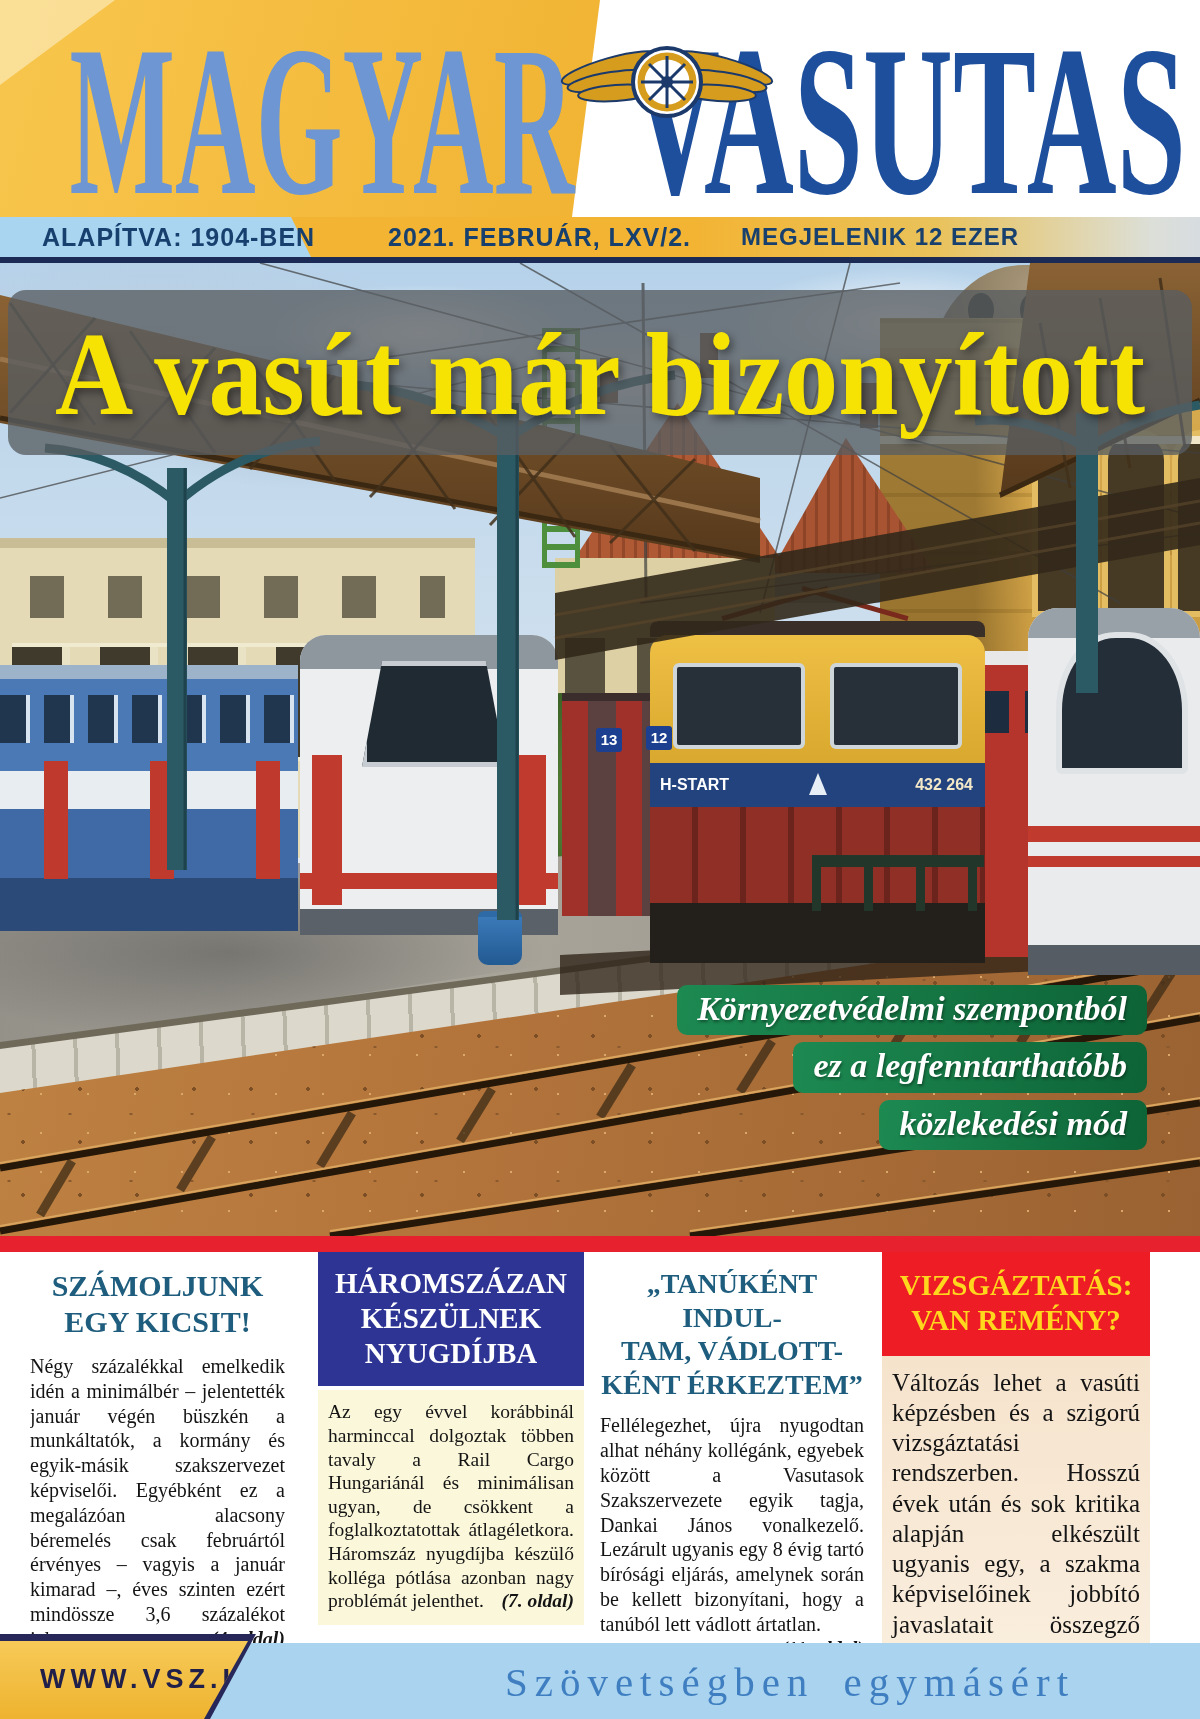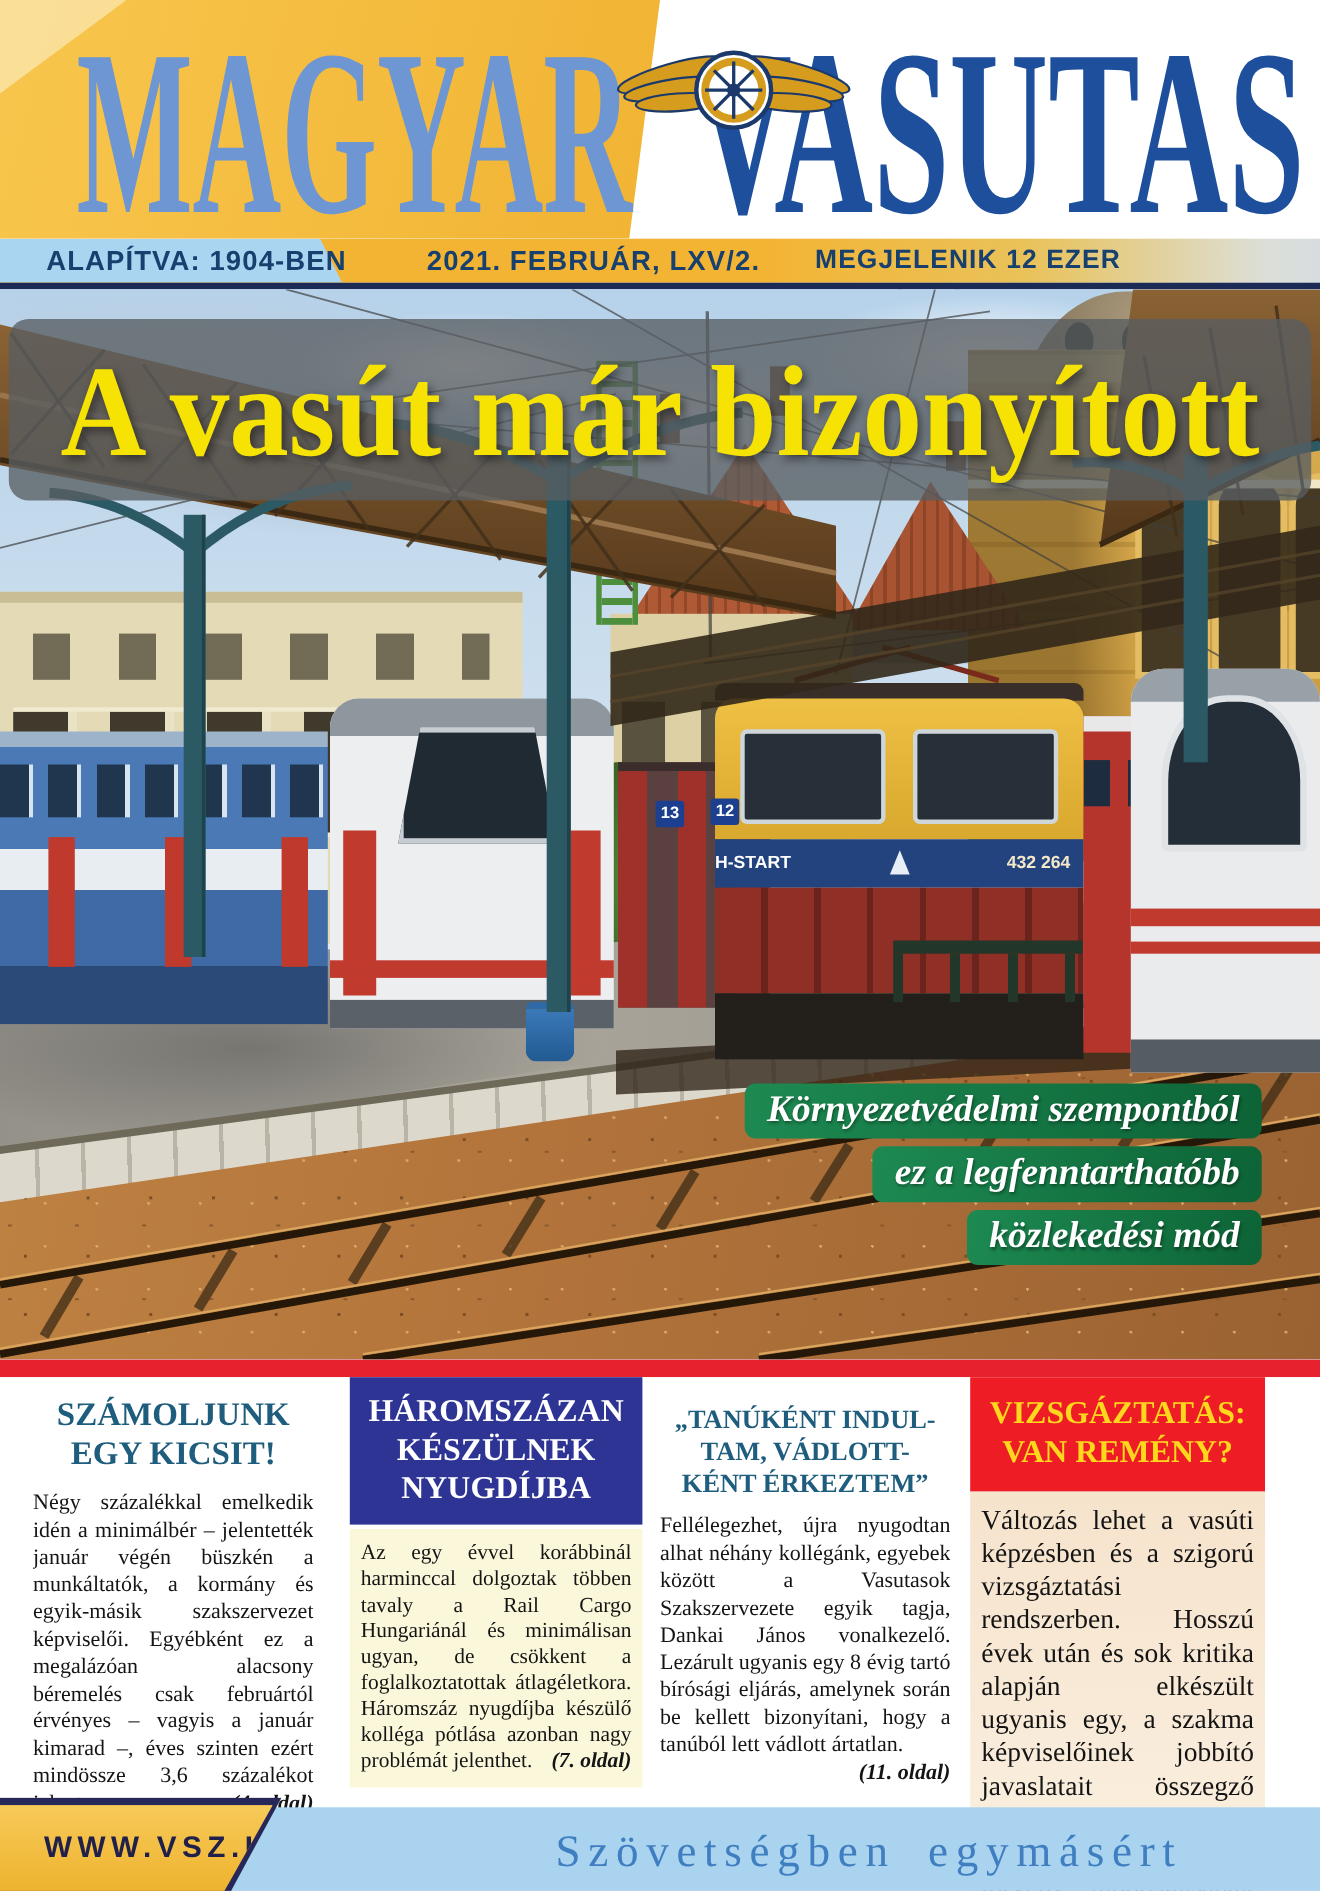--- a/index.html
+++ b/index.html
@@ -103,21 +103,21 @@
   .loco-panto:before,.loco-panto:after{content:"";position:absolute;top:18px;width:110px;height:5px;background:#7a2a1c;}
   .loco-panto:before{left:0;transform:rotate(-16deg);}
   .loco-panto:after{right:0;transform:rotate(16deg);}
   .loco-roof{position:absolute;left:0;top:0;width:100%;height:16px;background:#3a2f28;border-radius:8px 8px 0 0;}
   .loco-cab{position:absolute;left:0;top:14px;width:100%;height:128px;border-radius:18px 18px 0 0;
      background:linear-gradient(#eec044,#d9a82e);}
   .ws{position:absolute;top:28px;width:37%;height:78px;background:#272f38;border:4px solid #cfd6da;border-radius:6px;}
   .ws1{left:7%;} .ws2{right:7%;}
   .loco-band{position:absolute;left:0;top:142px;width:100%;height:44px;background:#23437f;color:#fff;
      font-family:"Liberation Sans",sans-serif;font-weight:bold;font-size:16px;line-height:44px;}
-  .loco-brand{position:absolute;left:0;}
+  .loco-brand{position:absolute;left:10px;}
   .loco-num{position:absolute;right:12px;color:#f3e9c8;}
   .mav-arrow{position:absolute;left:50%;top:10px;width:0;height:0;margin-left:-9px;
      border-left:9px solid transparent;border-right:9px solid transparent;border-top:22px solid #e8eef5;
      transform:rotate(180deg);}
   .loco-skirt{position:absolute;left:0;top:186px;width:100%;height:96px;background:#8f2f26;
      background-image:repeating-linear-gradient(90deg,transparent 0 42px,rgba(0,0,0,.25) 42px 48px);}
   .loco-bottom{position:absolute;left:0;top:282px;width:100%;height:60px;background:#23201c;}
   .coach-red{position:absolute;left:985px;top:388px;width:108px;height:292px;background:#b5342c;
      border-top:14px solid #e8e8e8;}
   .cr-win{position:absolute;left:0;top:26px;width:100%;height:42px;
@@ -173,21 +173,21 @@
      text-shadow:1px 2px 3px rgba(0,0,0,.4);}
 
   
   .redbar{position:absolute;left:0;top:1236px;width:1200px;height:16px;background:#e8212e;}
   .articles{position:absolute;left:0;top:1252px;width:1200px;height:391px;background:#fff;}
   .col{position:absolute;top:0;height:391px;}
   .a1{left:30px;width:255px;} .a2{left:318px;width:266px;} .a3{left:600px;width:264px;} .a4{left:882px;width:268px;}
   h2.ttl{margin:0;text-align:center;font-weight:bold;line-height:1.2;}
   .tl{display:block;}
   .teal{color:#1e5d7d;font-size:30px;padding-top:16px;}
-  .a3 .teal{font-size:24px;padding-top:25px;}
+  .a3 .teal{font-size:28px;padding-top:15px;}
   .tbox{border-radius:0;text-align:center;}
   .tbox-navy{background:#2d3494;padding:14px 6px 16px;}
   .tbox-navy h2{color:#ffffff;font-size:29px;}
   .tbox-red{background:#ee1c25;padding:16px 6px 18px;}
   .tbox-red h2{color:#ffd81e;font-size:29px;}
   .abody{margin:0;font-size:20px;line-height:1.24;text-align:justify;color:#141414;overflow:hidden;}
   .a1 .abody{margin-top:14px;}
   .a2 .abody{margin-top:4px;background:#fbf7da;padding:10px 10px 12px;font-size:19.5px;line-height:1.21;}
   .a3 .abody{margin-top:12px;}
   .a4 .abody{background:linear-gradient(#f6e3cc,#fbf2e4);padding:12px 10px 12px;font-size:25px;line-height:1.21;}

